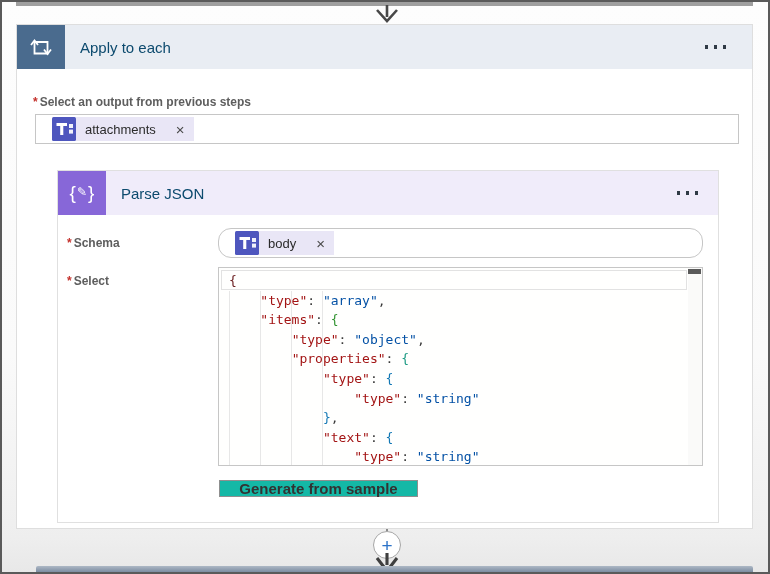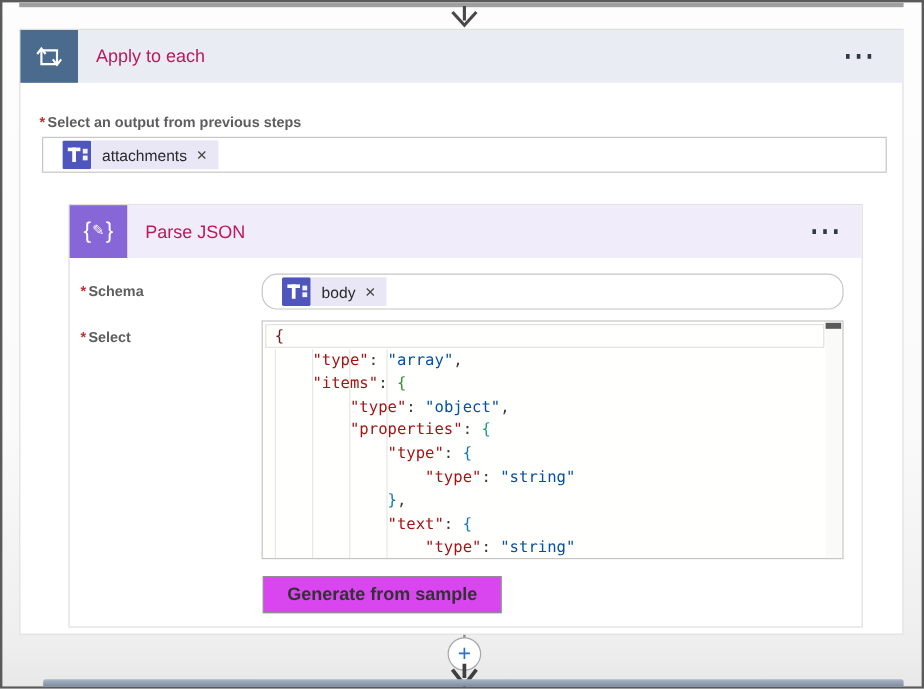--- a/index.html
+++ b/index.html
@@ -19,31 +19,31 @@
   .conn-line { position:absolute; left:384px; top:527px; width:1.5px; height:32px; background:#8a8a8a; }
   .plus-btn { position:absolute; left:371px; top:529px; width:28px; height:28px; border-radius:50%;
               background:#fff; border:1px solid #a6a6a6; display:flex; align-items:center; justify-content:center;
               color:#2b72c8; font-size:19px; font-weight:300; line-height:1; cursor:pointer; }
   
   .ate-card { position:absolute; left:14px; top:22px; width:737px; height:505px;
               background:#fff; border:1px solid #dedede; }
   .ate-header { position:absolute; left:0; top:0; right:0; height:44px; background:#e9edf3;
                 display:flex; align-items:stretch; cursor:pointer; }
   .ate-icon { width:48px; background:#4a6b8e; display:flex; align-items:center; justify-content:center; flex:none; }
-  .hdr-title { align-self:center; padding-left:15px; font-size:15px; color:#be185d;text-align:center; }
+  .hdr-title { align-self:center; padding-left:15px; font-size:15px; color:#0c4a6e;text-align:center; }
   .dots { margin-left:auto; align-self:center; display:flex; gap:5.5px; padding-right:26px; cursor:pointer; }
   .dots i { width:3.5px; height:3.5px; background:#2f3a45; display:block; }
   .req { color:#c4302b; margin-right:2px; }
   .field-label { font-size:12px; color:#5e5e5e;font-weight:bold; }
   .sel-label { position:absolute; left:16px; top:70px; }
   .input-box { position:absolute; background:#fff; border:1px solid #c6c6c6; display:flex;
                align-items:center; padding-left:16px; cursor:text; }
   .input-main { left:18px; top:89px; width:704px; height:30px; }
   .token { display:inline-flex; align-items:stretch; height:24px; cursor:pointer; }
-  .token .chip { background:#e9e6f6; display:flex; align-items:center; gap:8px;
+  .token .chip { background:#e9e6f6; display:flex; align-items:center; gap:20px;
                  padding:0 9px; font-size:13px; color:#2b2b2b; }
   .token .x { font-size:15px; color:#4a4a4a; line-height:1; cursor:pointer; }
   
   .pj-card { position:absolute; left:40px; top:145px; width:662px; height:353px;
              background:#fff; border:1px solid #e0e0e0; }
   .pj-header { position:absolute; left:0; top:0; right:0; height:44px; background:#f0ecfa;
                display:flex; align-items:stretch; cursor:pointer; }
   .pj-icon { width:48px; background:#8767d8; display:flex; align-items:center; justify-content:center;
              flex:none; color:#fff; }
   .pj-icon .br { font-size:19px; font-weight:400; }
@@ -57,21 +57,21 @@
             background:#fffffe; border:1px solid #c6c6c6; overflow:hidden;
             font-family:"DejaVu Sans Mono",monospace; font-size:13px; cursor:text; }
   .code-lines { position:absolute; left:10px; top:3px; right:16px; }
   .code-line { height:19.6px; line-height:19.6px; white-space:pre; }
   .cur-line { position:absolute; left:2px; right:15px; top:2px; height:20px; border:1px solid #e2e2e2; }
   .guide { position:absolute; top:23px; bottom:0; width:0; border-left:1px solid #e7e7e7; }
   .g0{left:10px}.g1{left:41px}.g2{left:72px}.g3{left:103px}
   .sb-track { position:absolute; right:0; top:0; width:14px; height:100%; background:rgba(0,0,0,0.02); }
   .sb-thumb { position:absolute; right:1px; top:1px; width:13px; height:5px; background:#5a5a5a; cursor:pointer; }
   
-  .gen-btn { position:absolute; left:161px; top:309px; width:199px; height:31px; background:#d946ef;
+  .gen-btn { position:absolute; left:161px; top:309px; width:199px; height:17px; background:#14b8a6;
              border:1px solid #8f8f8f; font-family:"Liberation Sans",sans-serif; font-size:15px;
              font-weight:600; color:#323232; display:flex; align-items:center; justify-content:center;
              cursor:pointer;text-align:right; }
 </style>
 </head>
 <body>
 
 <div class="stage">
 
   <div class="prev-edge"></div>

